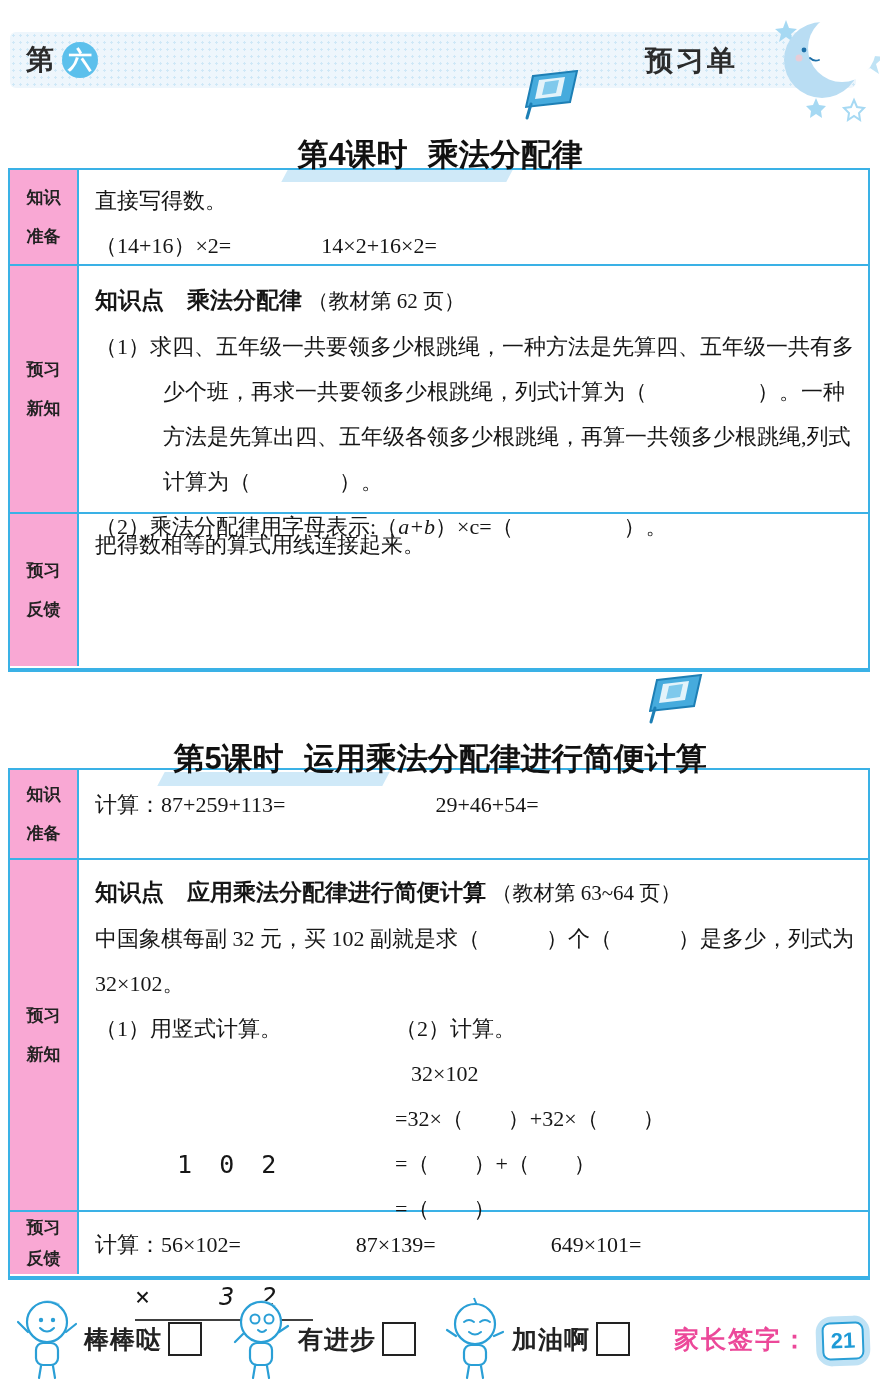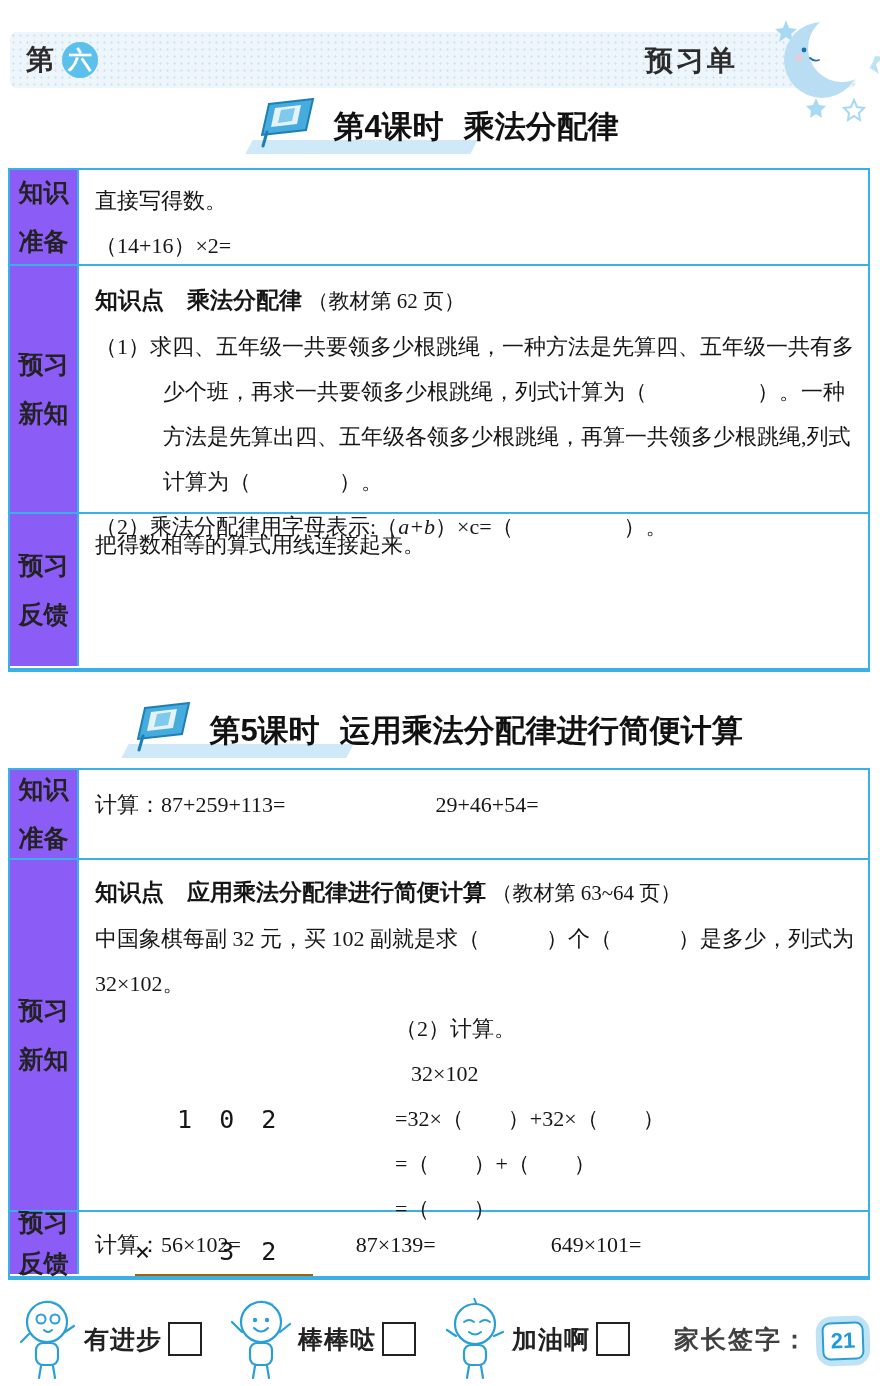--- a/index.html
+++ b/index.html
@@ -16,57 +16,57 @@
     display:flex;align-items:center;
   }
   .unit-title{display:flex;align-items:center;gap:6px;margin-left:16px;
     font-size:28px;font-weight:bold;color:#2b2b2b;letter-spacing:2px;}
   .unit-badge{width:36px;height:36px;border-radius:50%;background:#5cc0ec;color:#ffffff;
     display:flex;align-items:center;justify-content:center;font-size:24px;font-weight:bold;letter-spacing:0;}
   .sheet-label{position:absolute;right:118px;top:10px;font-size:28px;font-weight:bold;color:#2b2b2b;letter-spacing:3px;}
   .moon-decor{position:absolute;right:-4px;top:2px;width:126px;height:122px;}
   
   .lesson-title{position:absolute;left:0;width:880px;display:flex;justify-content:center;align-items:center;gap:14px;}
-  .lesson-title .title-wrap{position:relative;display:flex;align-items:flex-end;gap:14px;}
+  .lesson-title .title-wrap{position:relative;display:flex;align-items:flex-end;gap:14px;flex-direction:column;}
   .title-swoosh{position:absolute;left:-12px;bottom:-6px;width:225px;height:14px;background:#cfe9f8;
     transform:skewX(-28deg);z-index:0;}
   .flag-icon{position:relative;z-index:1;width:58px;height:50px;}
   .lesson-heading{position:relative;z-index:1;font-size:31px;font-weight:bold;color:#111;white-space:nowrap;}
   .lesson-heading .lesson-no{margin-right:20px;}
   
   .ws-table{position:absolute;left:8px;width:862px;border:2px solid #3ab1e6;border-bottom-width:4px;box-sizing:border-box;}
   .ws-row{display:flex;box-sizing:border-box;}
   .ws-row + .ws-row{border-top:2px solid #3ab1e6;}
-  .ws-label{width:69px;flex:0 0 69px;background:#8b5cf6;border-right:2px solid #3ab1e6;
+  .ws-label{width:69px;flex:0 0 69px;background:#f9a8d4;border-right:2px solid #3ab1e6;
     display:flex;flex-direction:column;align-items:center;justify-content:center;gap:16px;
-    font-size:25px;font-weight:bold;color:#222;box-sizing:border-box;}
+    font-size:17px;font-weight:bold;color:#222;box-sizing:border-box;}
   .ws-content{flex:1;padding:8px 14px 6px 16px;box-sizing:border-box;
     font-family:"Liberation Serif",serif;font-size:22px;color:#161616;line-height:45px;border-radius:15px;}
   .expr-row{display:flex;}
   .kp-head{font-family:Liberation Sans, sans-serif;font-weight:bold;font-size:23px;}
   .kp-ref{font-family:"Liberation Serif",serif;font-weight:normal;font-size:21px;}
   .hang{padding-left:68px;text-indent:-68px;}
   .match-grid{display:grid;grid-template-columns:310px auto;row-gap:7px;margin-top:2px;}
   .two-col{display:flex;margin-top:0;}
   .col-a{width:300px;flex:0 0 300px;}
   .col-b{flex:1;}
   .vcalc{margin:4px 0 0 40px;width:178px;font-family:"DejaVu Sans Mono",monospace;
     font-size:25px;letter-spacing:6px;line-height:44px;white-space:pre;}
-  .vcalc .uline{border-bottom:2px solid #a16207;}
+  .vcalc .uline{border-bottom:2px solid #404040;font-style:italic;}
   .steps div{line-height:45px;white-space:pre;}
   .steps .first{padding-left:16px;}
   .italic-var{font-style:italic;font-family:"Liberation Serif",serif;}
   
   .footer{position:absolute;left:14px;top:1292px;width:852px;height:94px;display:flex;align-items:center;}
   .rating{display:flex;align-items:center;margin-right:26px;}
   .mascot{width:68px;height:86px;margin-right:2px;}
   .rating-label{font-size:25px;font-weight:bold;color:#222;letter-spacing:1px;}
   .checkbox{display:inline-block;width:30px;height:30px;border:2.5px solid #222;background:#fff;
     margin-left:6px;vertical-align:-4px;}
-  .signature{font-size:25px;font-weight:bold;color:#404040;margin-left:18px;letter-spacing:2px;}
+  .signature{font-size:25px;font-weight:bold;color:#ec4899;margin-left:18px;letter-spacing:2px;}
   .page-badge{position:absolute;right:10px;top:1316px;width:54px;height:50px;background:#bfe2f5;
     border-radius:16px;display:flex;align-items:center;justify-content:center;transform:rotate(-2deg);}
   .page-badge-inner{width:38px;height:34px;background:#fff;border:2.5px solid #2a9fd6;border-radius:8px;
     display:flex;align-items:center;justify-content:center;font-size:22px;font-weight:bold;color:#1e9ad6;
     font-family:"Liberation Sans",sans-serif;}
   .gap-90{width:90px;}
   .gap-150{width:150px;}
   .gap-115{width:115px;}
 </style>
 </head>
@@ -112,20 +112,21 @@
   <div class="ws-row" style="height:94px;">
     <div class="ws-label">
       <span>知识</span>
       <span>准备</span>
     </div>
     <div class="ws-content">
       <div>直接写得数。</div>
       <div class="expr-row">
         <span>（14+16）×2=</span>
         <span class="gap-90"></span>
+        <span>14×2+16×2=</span>
       </div>
     </div>
   </div>
 
   <div class="ws-row" style="height:248px;">
     <div class="ws-label">
       <span>预习</span>
       <span>新知</span>
     </div>
     <div class="ws-content">
@@ -189,20 +190,21 @@
       <span>新知</span>
     </div>
     <div class="ws-content">
       <div style="margin-top:2px;">
         <span class="kp-head">知识点　应用乘法分配律进行简便计算</span>
         <span class="kp-ref">（教材第 63~64 页）</span>
       </div>
       <div>中国象棋每副 32 元，买 102 副就是求（　　　）个（　　　）是多少，列式为 32×102。</div>
       <div class="two-col">
         <div class="col-a">
+          <div>（1）用竖式计算。</div>
           <div class="vcalc">
             <div>  1 0 2</div>
             <div class="uline">×   3 2</div>
             
             
             
           </div>
         </div>
         <div class="col-b">
           <div>（2）计算。</div>
@@ -232,45 +234,45 @@
         <span>649×101=</span>
       </div>
     </div>
   </div>
 </div>
 
 <div class="footer">
 
   <div class="rating">
     <svg class="mascot" viewBox="0 0 68 86">
+      <path d="M20 10 q12 -10 26 -2 q-4 6 -12 6 q-8 1 -14 -4z" fill="#7fc9ec"></path>
+      <circle cx="33" cy="26" r="20" fill="#ffffff" stroke="#2a9fd6" stroke-width="2.2"></circle>
+      <circle cx="27" cy="24" r="2.2" fill="#2a9fd6"></circle>
+      <circle cx="39" cy="24" r="2.2" fill="#2a9fd6"></circle>
+      <path d="M26 32 q7 7 14 0" stroke="#2a9fd6" stroke-width="2" fill="none" stroke-linecap="round"></path>
+      <path d="M14 36 L4 26 M52 36 L62 28" stroke="#2a9fd6" stroke-width="2.2" fill="none" stroke-linecap="round"></path>
+      <rect x="22" y="47" width="22" height="22" rx="7" fill="#ffffff" stroke="#2a9fd6" stroke-width="2.2"></rect>
+      <path d="M27 70 L25 82 M39 70 L41 82" stroke="#2a9fd6" stroke-width="2.2" stroke-linecap="round"></path>
+    </svg>
+    <span class="rating-label">棒棒哒</span>
+    <span class="checkbox"></span>
+  </div>
+
+  <div class="rating">
+    <svg class="mascot" viewBox="0 0 68 86">
       <path d="M22 8 q14 -8 26 2 q-6 5 -13 4 q-8 0 -13 -6z" fill="#7fc9ec"></path>
       <circle cx="33" cy="26" r="20" fill="#ffffff" stroke="#2a9fd6" stroke-width="2.2"></circle>
       <circle cx="27" cy="23" r="4.5" fill="none" stroke="#2a9fd6" stroke-width="2"></circle>
       <circle cx="41" cy="23" r="4.5" fill="none" stroke="#2a9fd6" stroke-width="2"></circle>
       <path d="M30 34 q4 4 8 0" stroke="#2a9fd6" stroke-width="2" fill="none" stroke-linecap="round"></path>
       <path d="M15 38 L7 46 M51 36 L60 30" stroke="#2a9fd6" stroke-width="2.2" fill="none" stroke-linecap="round"></path>
       <rect x="22" y="47" width="22" height="22" rx="7" fill="#ffffff" stroke="#2a9fd6" stroke-width="2.2"></rect>
       <path d="M27 70 L25 82 M39 70 L41 82" stroke="#2a9fd6" stroke-width="2.2" stroke-linecap="round"></path>
     </svg>
     <span class="rating-label">有进步</span>
-    <span class="checkbox"></span>
-  </div>
-
-  <div class="rating">
-    <svg class="mascot" viewBox="0 0 68 86">
-      <path d="M20 10 q12 -10 26 -2 q-4 6 -12 6 q-8 1 -14 -4z" fill="#7fc9ec"></path>
-      <circle cx="33" cy="26" r="20" fill="#ffffff" stroke="#2a9fd6" stroke-width="2.2"></circle>
-      <circle cx="27" cy="24" r="2.2" fill="#2a9fd6"></circle>
-      <circle cx="39" cy="24" r="2.2" fill="#2a9fd6"></circle>
-      <path d="M26 32 q7 7 14 0" stroke="#2a9fd6" stroke-width="2" fill="none" stroke-linecap="round"></path>
-      <path d="M14 36 L4 26 M52 36 L62 28" stroke="#2a9fd6" stroke-width="2.2" fill="none" stroke-linecap="round"></path>
-      <rect x="22" y="47" width="22" height="22" rx="7" fill="#ffffff" stroke="#2a9fd6" stroke-width="2.2"></rect>
-      <path d="M27 70 L25 82 M39 70 L41 82" stroke="#2a9fd6" stroke-width="2.2" stroke-linecap="round"></path>
-    </svg>
-    <span class="rating-label">棒棒哒</span>
     <span class="checkbox"></span>
   </div>
 
   <div class="rating">
     <svg class="mascot" viewBox="0 0 68 86">
       <path d="M32 2 L36 12 M30 12 q4 -6 8 0z" stroke="#2a9fd6" stroke-width="2" fill="#7fc9ec"></path>
       <circle cx="33" cy="28" r="20" fill="#ffffff" stroke="#2a9fd6" stroke-width="2.2"></circle>
       <path d="M22 26 q5 -4 10 0 M38 26 q5 -4 10 0" stroke="#2a9fd6" stroke-width="2" fill="none" stroke-linecap="round"></path>
       <path d="M27 36 q6 5 12 0" stroke="#2a9fd6" stroke-width="2" fill="none" stroke-linecap="round"></path>
       <path d="M14 40 L5 34 M52 40 L61 36" stroke="#2a9fd6" stroke-width="2.2" fill="none" stroke-linecap="round"></path>

